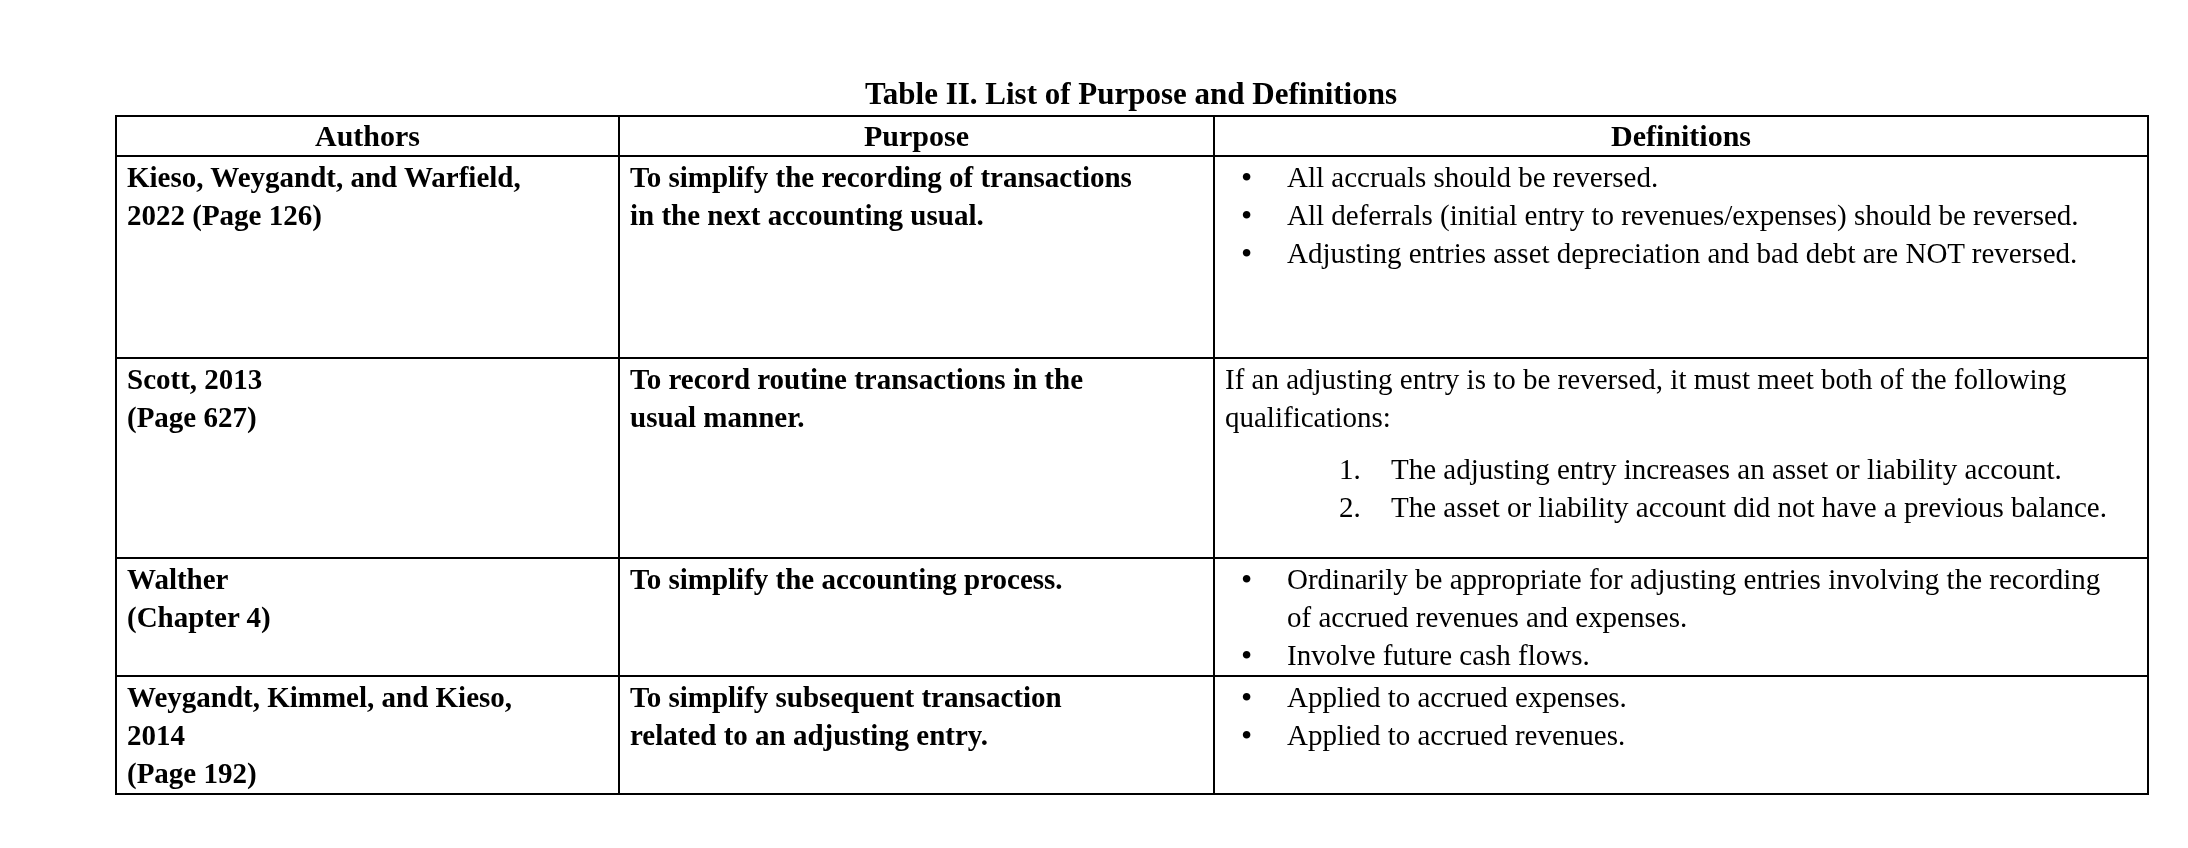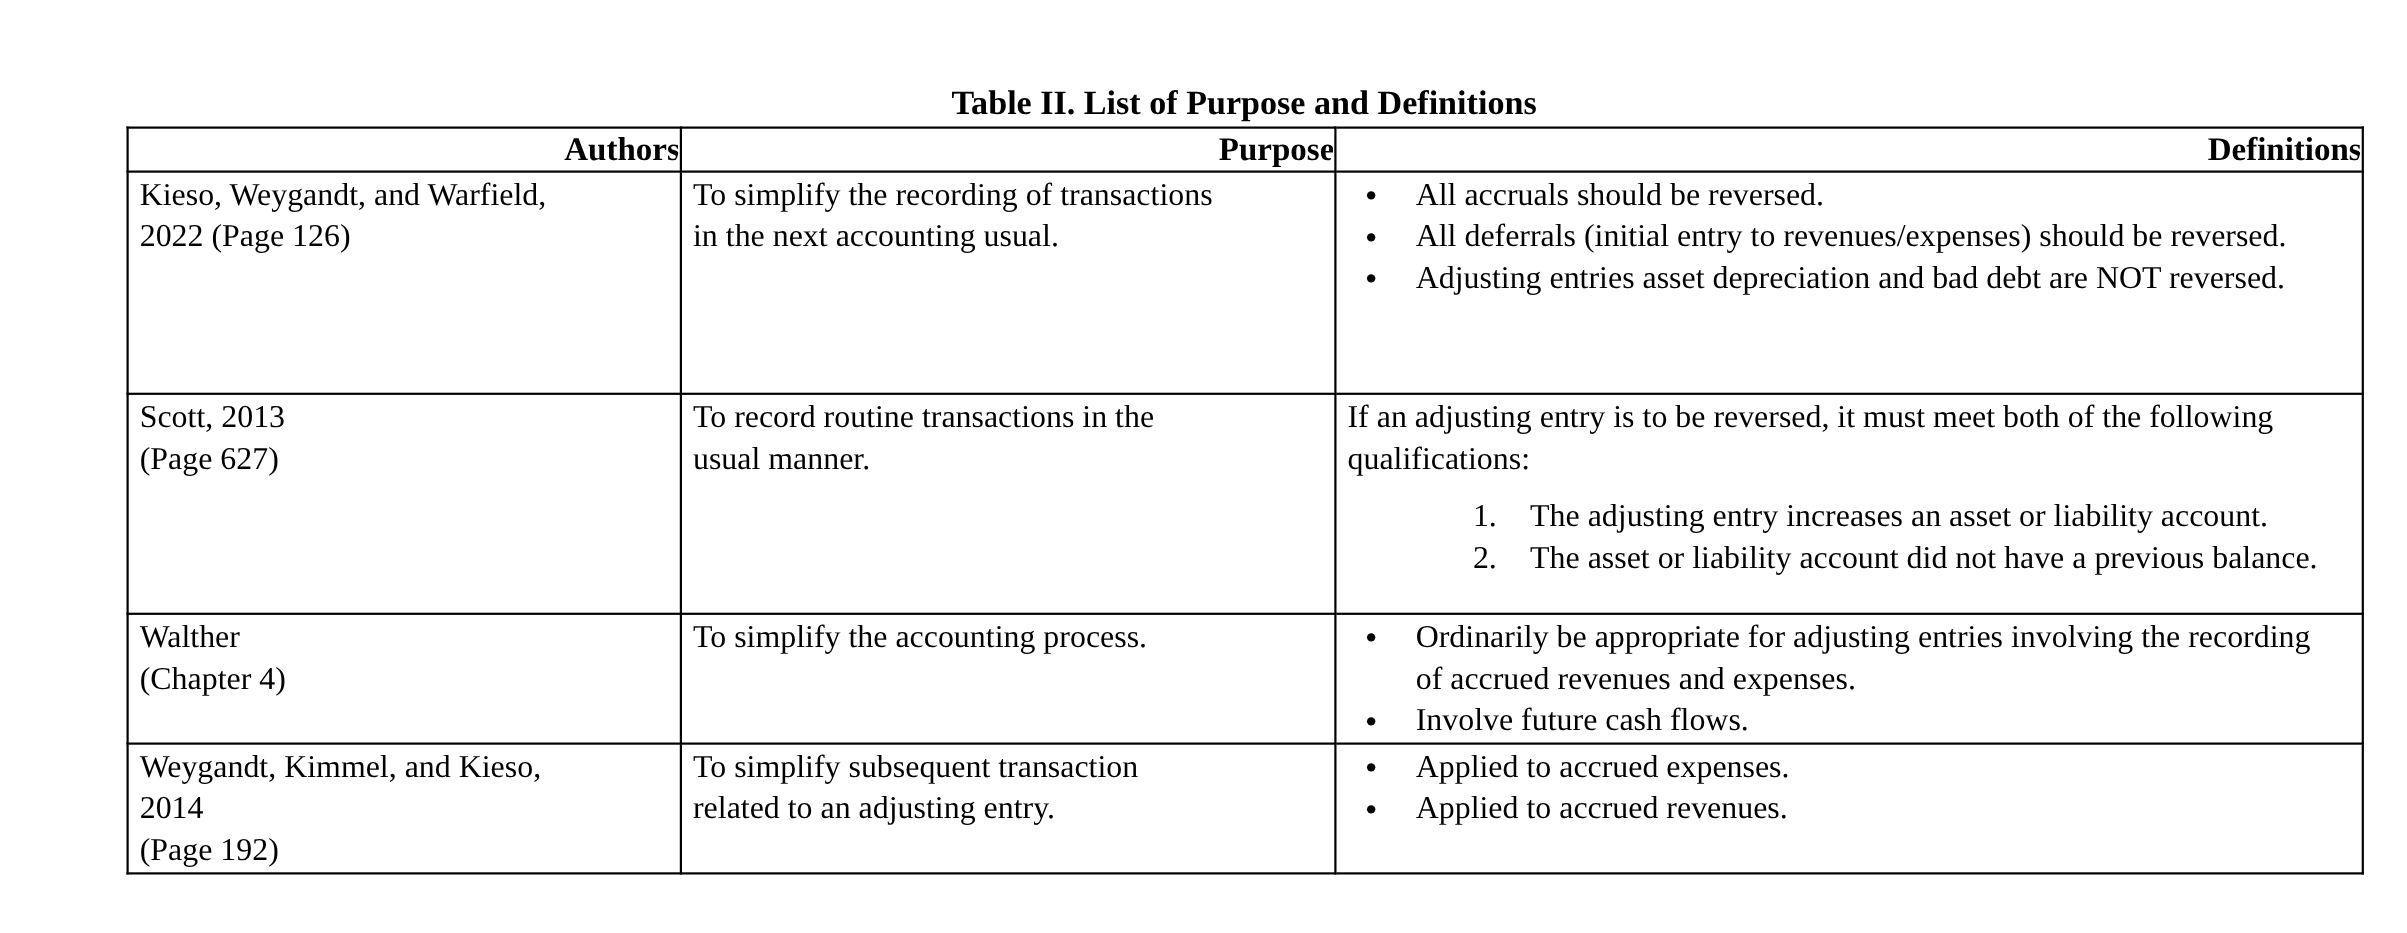--- a/index.html
+++ b/index.html
@@ -1,15 +1,15 @@
 <!DOCTYPE html>
 <html><head>
 <meta charset="utf-8">
 <style>
-  * { box-sizing: border-box; border-radius: 21px; }
+  * { box-sizing: border-box; }
   html, body {
     margin: 0; padding: 0;
     width: 2188px; height: 848px;
     background: #ffffff;
     font-family: "Liberation Serif", "DejaVu Serif", serif;
     color: #000000;
     overflow: hidden;
   }
   .page {
     position: relative;
@@ -37,26 +37,26 @@
   table.defs-table th,
   table.defs-table td {
     border: 2px solid #000000;
     vertical-align: top;
     padding: 1px 18px 1px 10px;
     overflow: hidden;
   }
   table.defs-table th {
     height: 38px;
     padding: 0;
-    text-align: right;
+    text-align: center;
     vertical-align: middle;
     font-weight: bold;
     font-size: 30px;
   }
-  .cell-line { margin: 0; }
+  .cell-line { margin: 0; font-weight: bold; }
   
   ul.bullet-list {
     margin: 0; padding: 0;
     list-style: none;
   }
   ul.bullet-list > li {
     position: relative;
     padding-left: 62px;
   }
   ul.bullet-list > li::before {

